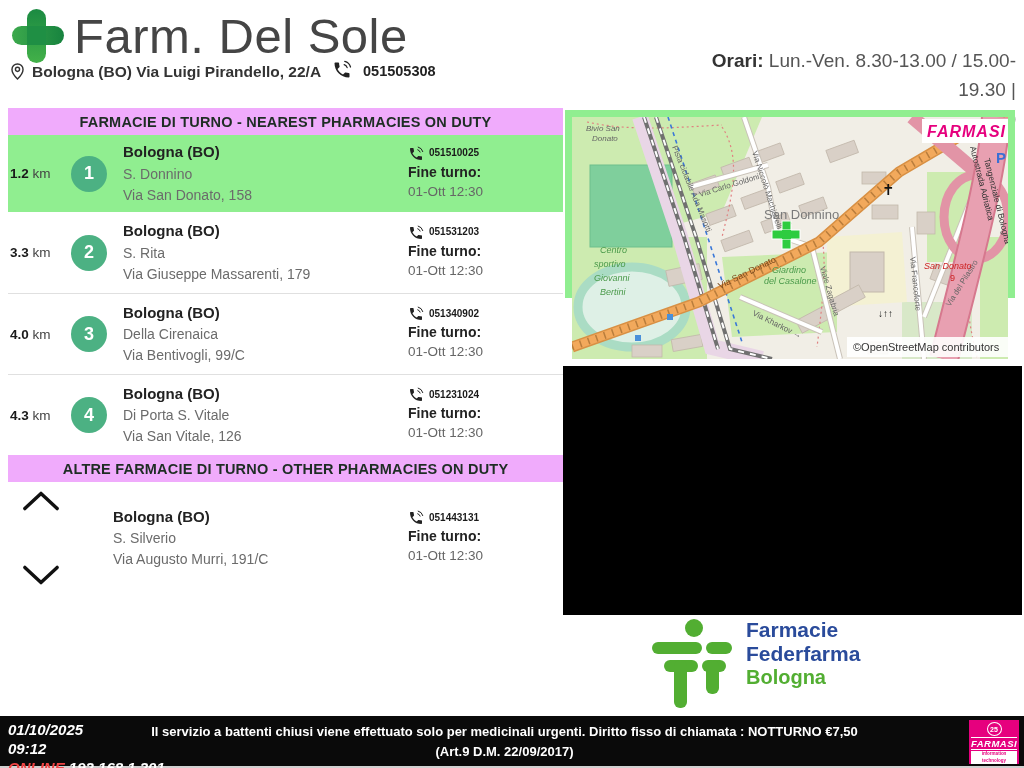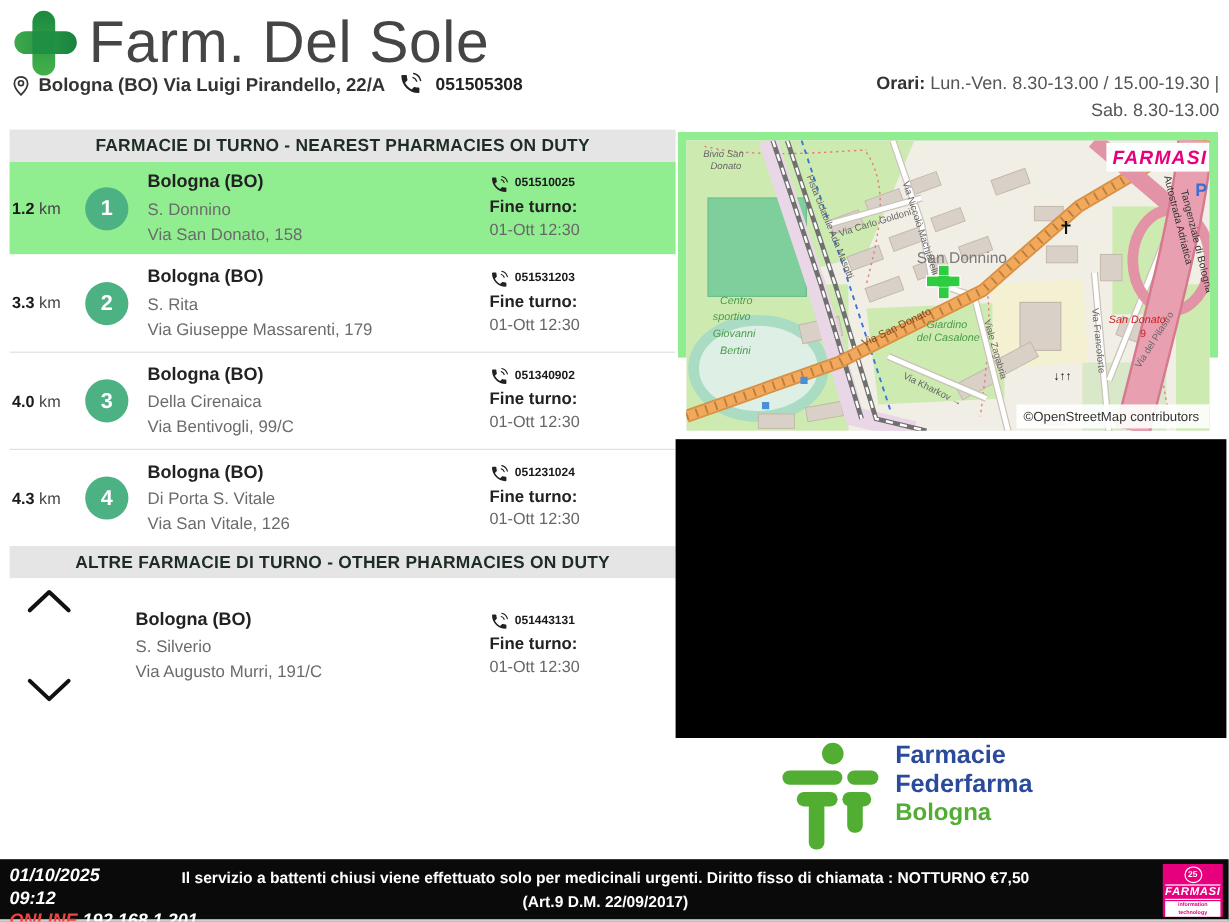--- a/index.html
+++ b/index.html
@@ -6,26 +6,26 @@
   html,body { width:1024px; height:768px; }
   body { font-family:"Liberation Sans", sans-serif; background:#fff; position:relative; overflow:hidden; }
 
   
   .logo { position:absolute; left:8px; top:6px; width:58px; height:58px; }
   .title { position:absolute; left:74px; top:8px; font-size:49px; font-weight:400; color:#454545; letter-spacing:.5px; }
   .pin-ic { position:absolute; left:8px; top:60px; width:19px; height:23px; color:#333; }
   .addr { position:absolute; left:32px; top:63px; font-size:15.5px; font-weight:bold; color:#333; }
   .hd-ph-ic { position:absolute; left:332px; top:60px; width:20px; height:20px; color:#222; }
   .hd-ph { position:absolute; left:363px; top:63px; font-size:14.5px; font-weight:bold; color:#222; }
-  .orari { position:absolute; right:8px; top:58px; width:330px; text-align:right; font-size:15px; color:#555; line-height:1.55; }
+  .orari { position:absolute; right:8px; top:46px; width:330px; text-align:right; font-size:19px; color:#555; line-height:1.55; }
   .orari b { color:#333; }
 
   
   .panel { position:absolute; left:8px; top:108px; width:555px; }
-  .sec-head { height:27px; background:#e5e5e5; color:#1e2d24; font-size:14.5px; font-weight:bold;
+  .sec-head { height:27px; background:#f0abfc; color:#1e2d24; font-size:14.5px; font-weight:bold;
               display:flex; align-items:center; justify-content:center; letter-spacing:.2px; }
   .row { display:flex; align-items:center; height:81px; background:#fff; }
   .row.hl { background:#90ee90; height:77px; }
   .row + .row { border-top:1px solid #e0e0e0; }
   .row.hl + .row { border-top:none; }
   .dist { width:55px; font-size:13.5px; color:#444; padding-left:2px; }
   .dist b { color:#1a1a1a; }
   .badge { width:36px; height:36px; border-radius:50%; background:#4cb183; color:#fff; font-size:18px; font-weight:bold;
            display:flex; align-items:center; justify-content:center; margin:0 16px 0 8px; flex:none; }
   .info { flex:1; line-height:1.5; }

